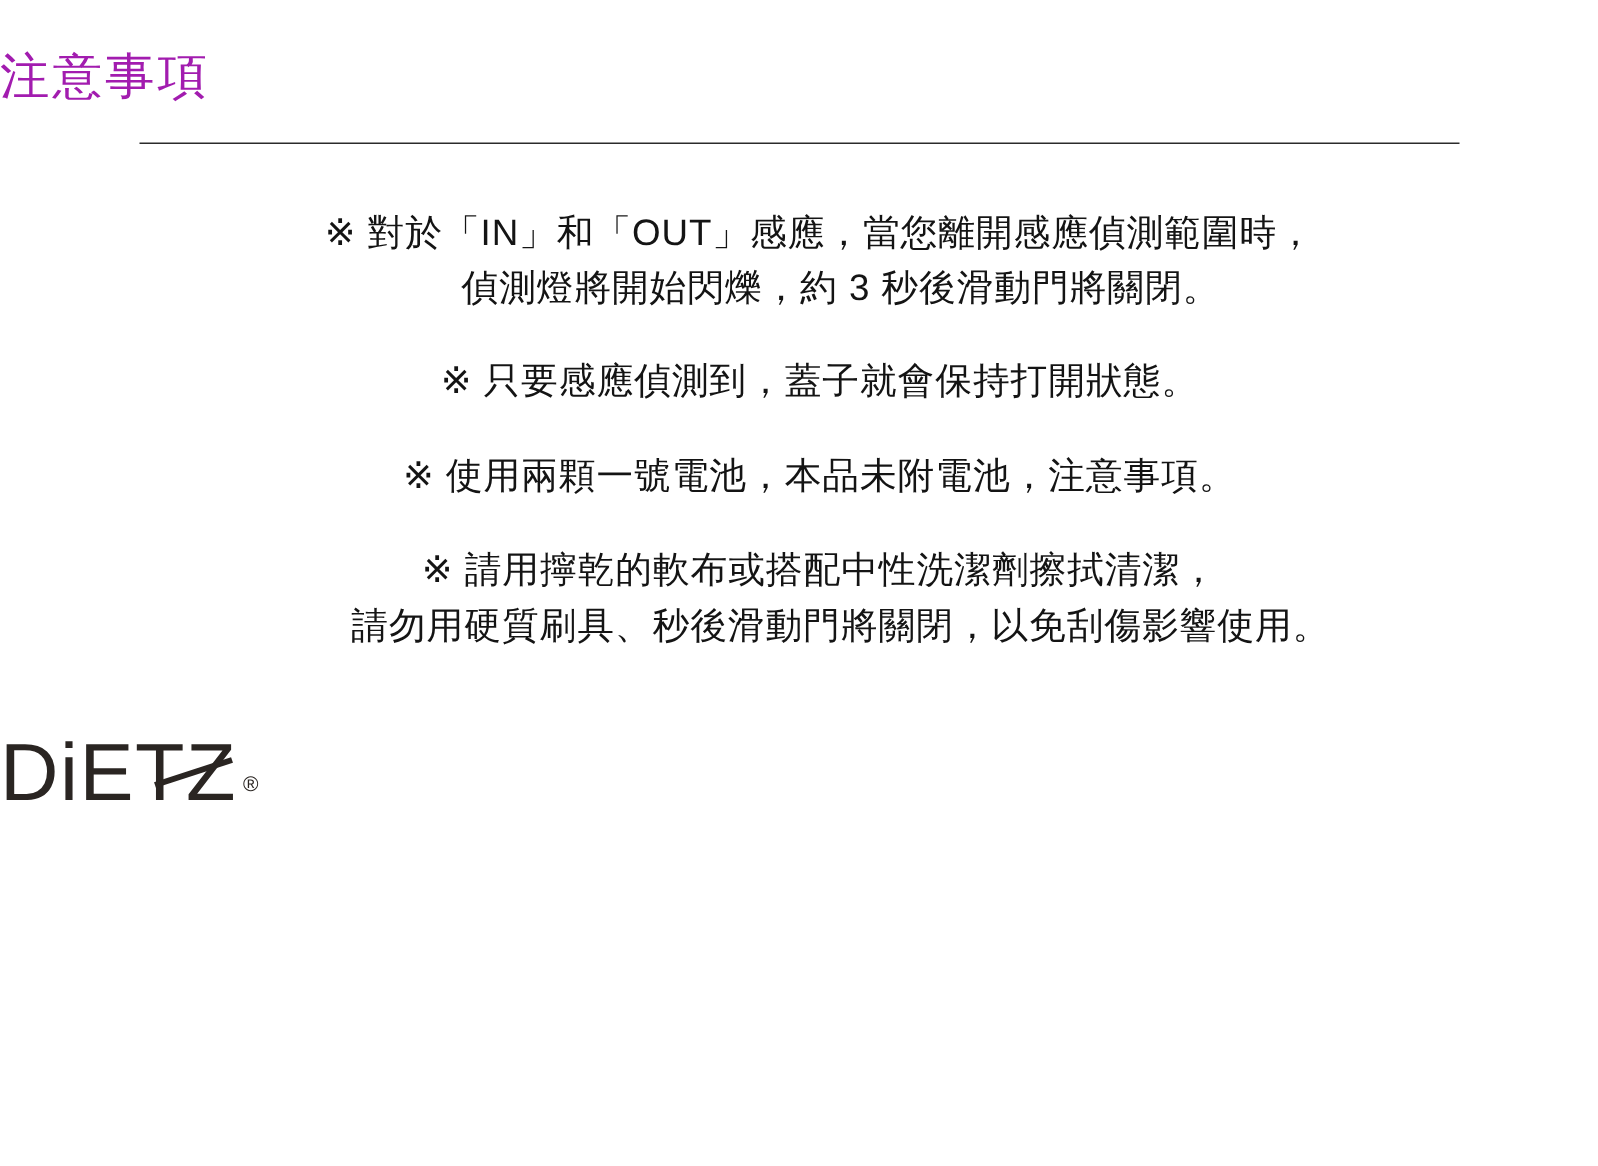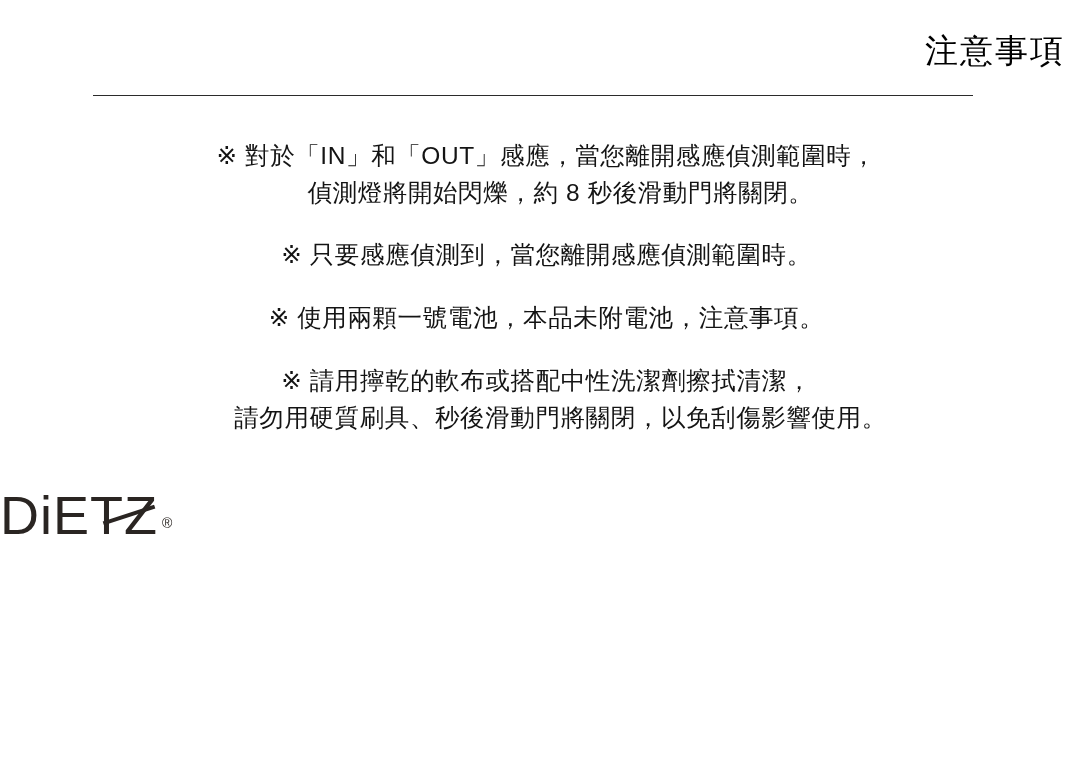--- a/index.html
+++ b/index.html
@@ -14,25 +14,25 @@
     color: #1a1a1a;
     overflow: hidden;
   }
   .page {
     position: relative;
     width: 1065px;
     height: 777px;
     box-sizing: border-box;
   }
   .page-title {
-    text-align: right;
+    text-align: left;
     font-size: 33px;
     font-weight: 500;
     letter-spacing: 2px;
-    color: #000000;
+    color: #a21caf;
     margin: 0;
     padding-top: 30px;
     line-height: 1.3;
   }
   .title-rule {
     width: 880px;
     height: 1px;
     background: #2b2b2b;
     margin: 22px auto 0 auto;
   }
@@ -92,25 +92,25 @@
 
 <div class="page">
 
   <h1 class="page-title">注意事項</h1>
   <div class="title-rule"></div>
 
   <div class="notes">
 
     <div class="note">
       <span class="line">※ 對於「IN」和「OUT」感應，當您離開感應偵測範圍時，</span>
-      <span class="line indent">偵測燈將開始閃爍，約 8 秒後滑動門將關閉。</span>
+      <span class="line indent">偵測燈將開始閃爍，約 3 秒後滑動門將關閉。</span>
     </div>
 
     <div class="note">
-      <span class="line">※ 只要感應偵測到，當您離開感應偵測範圍時。</span>
+      <span class="line">※ 只要感應偵測到，蓋子就會保持打開狀態。</span>
     </div>
 
     <div class="note">
       <span class="line">※ 使用兩顆一號電池，本品未附電池，注意事項。</span>
     </div>
 
     <div class="note">
       <span class="line">※ 請用擰乾的軟布或搭配中性洗潔劑擦拭清潔，</span>
       <span class="line indent">請勿用硬質刷具、秒後滑動門將關閉，以免刮傷影響使用。</span>
     </div>

